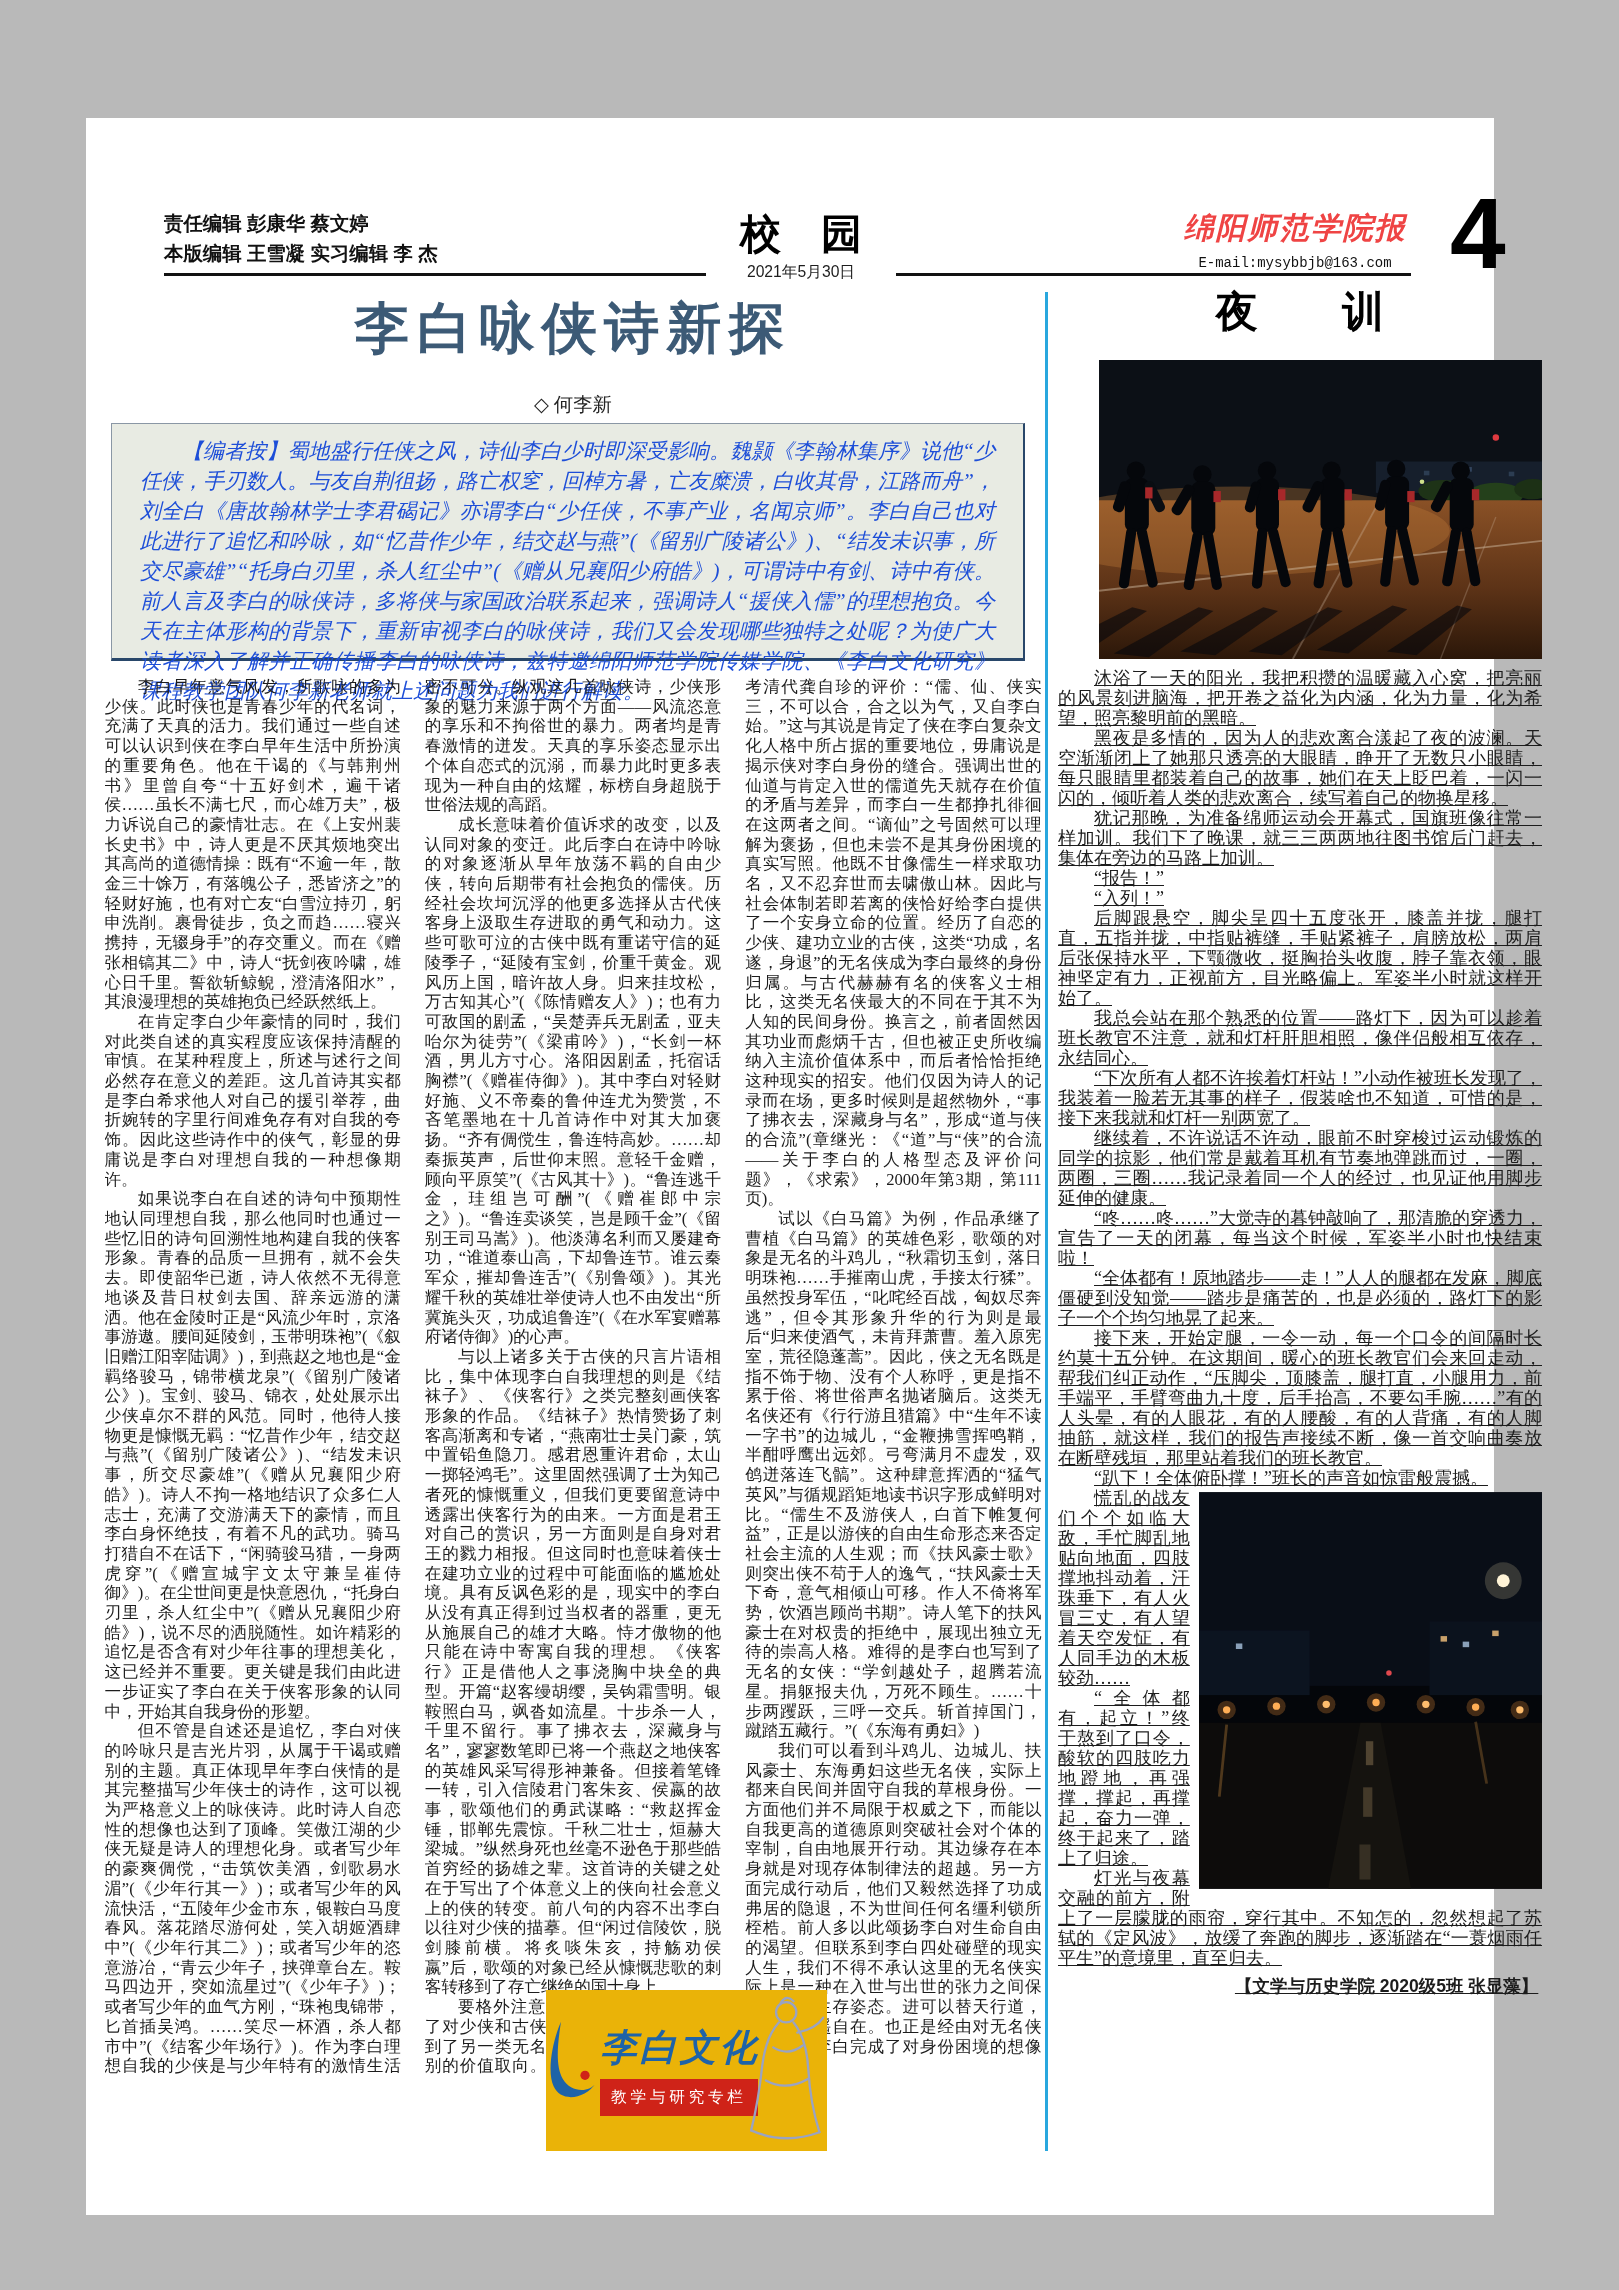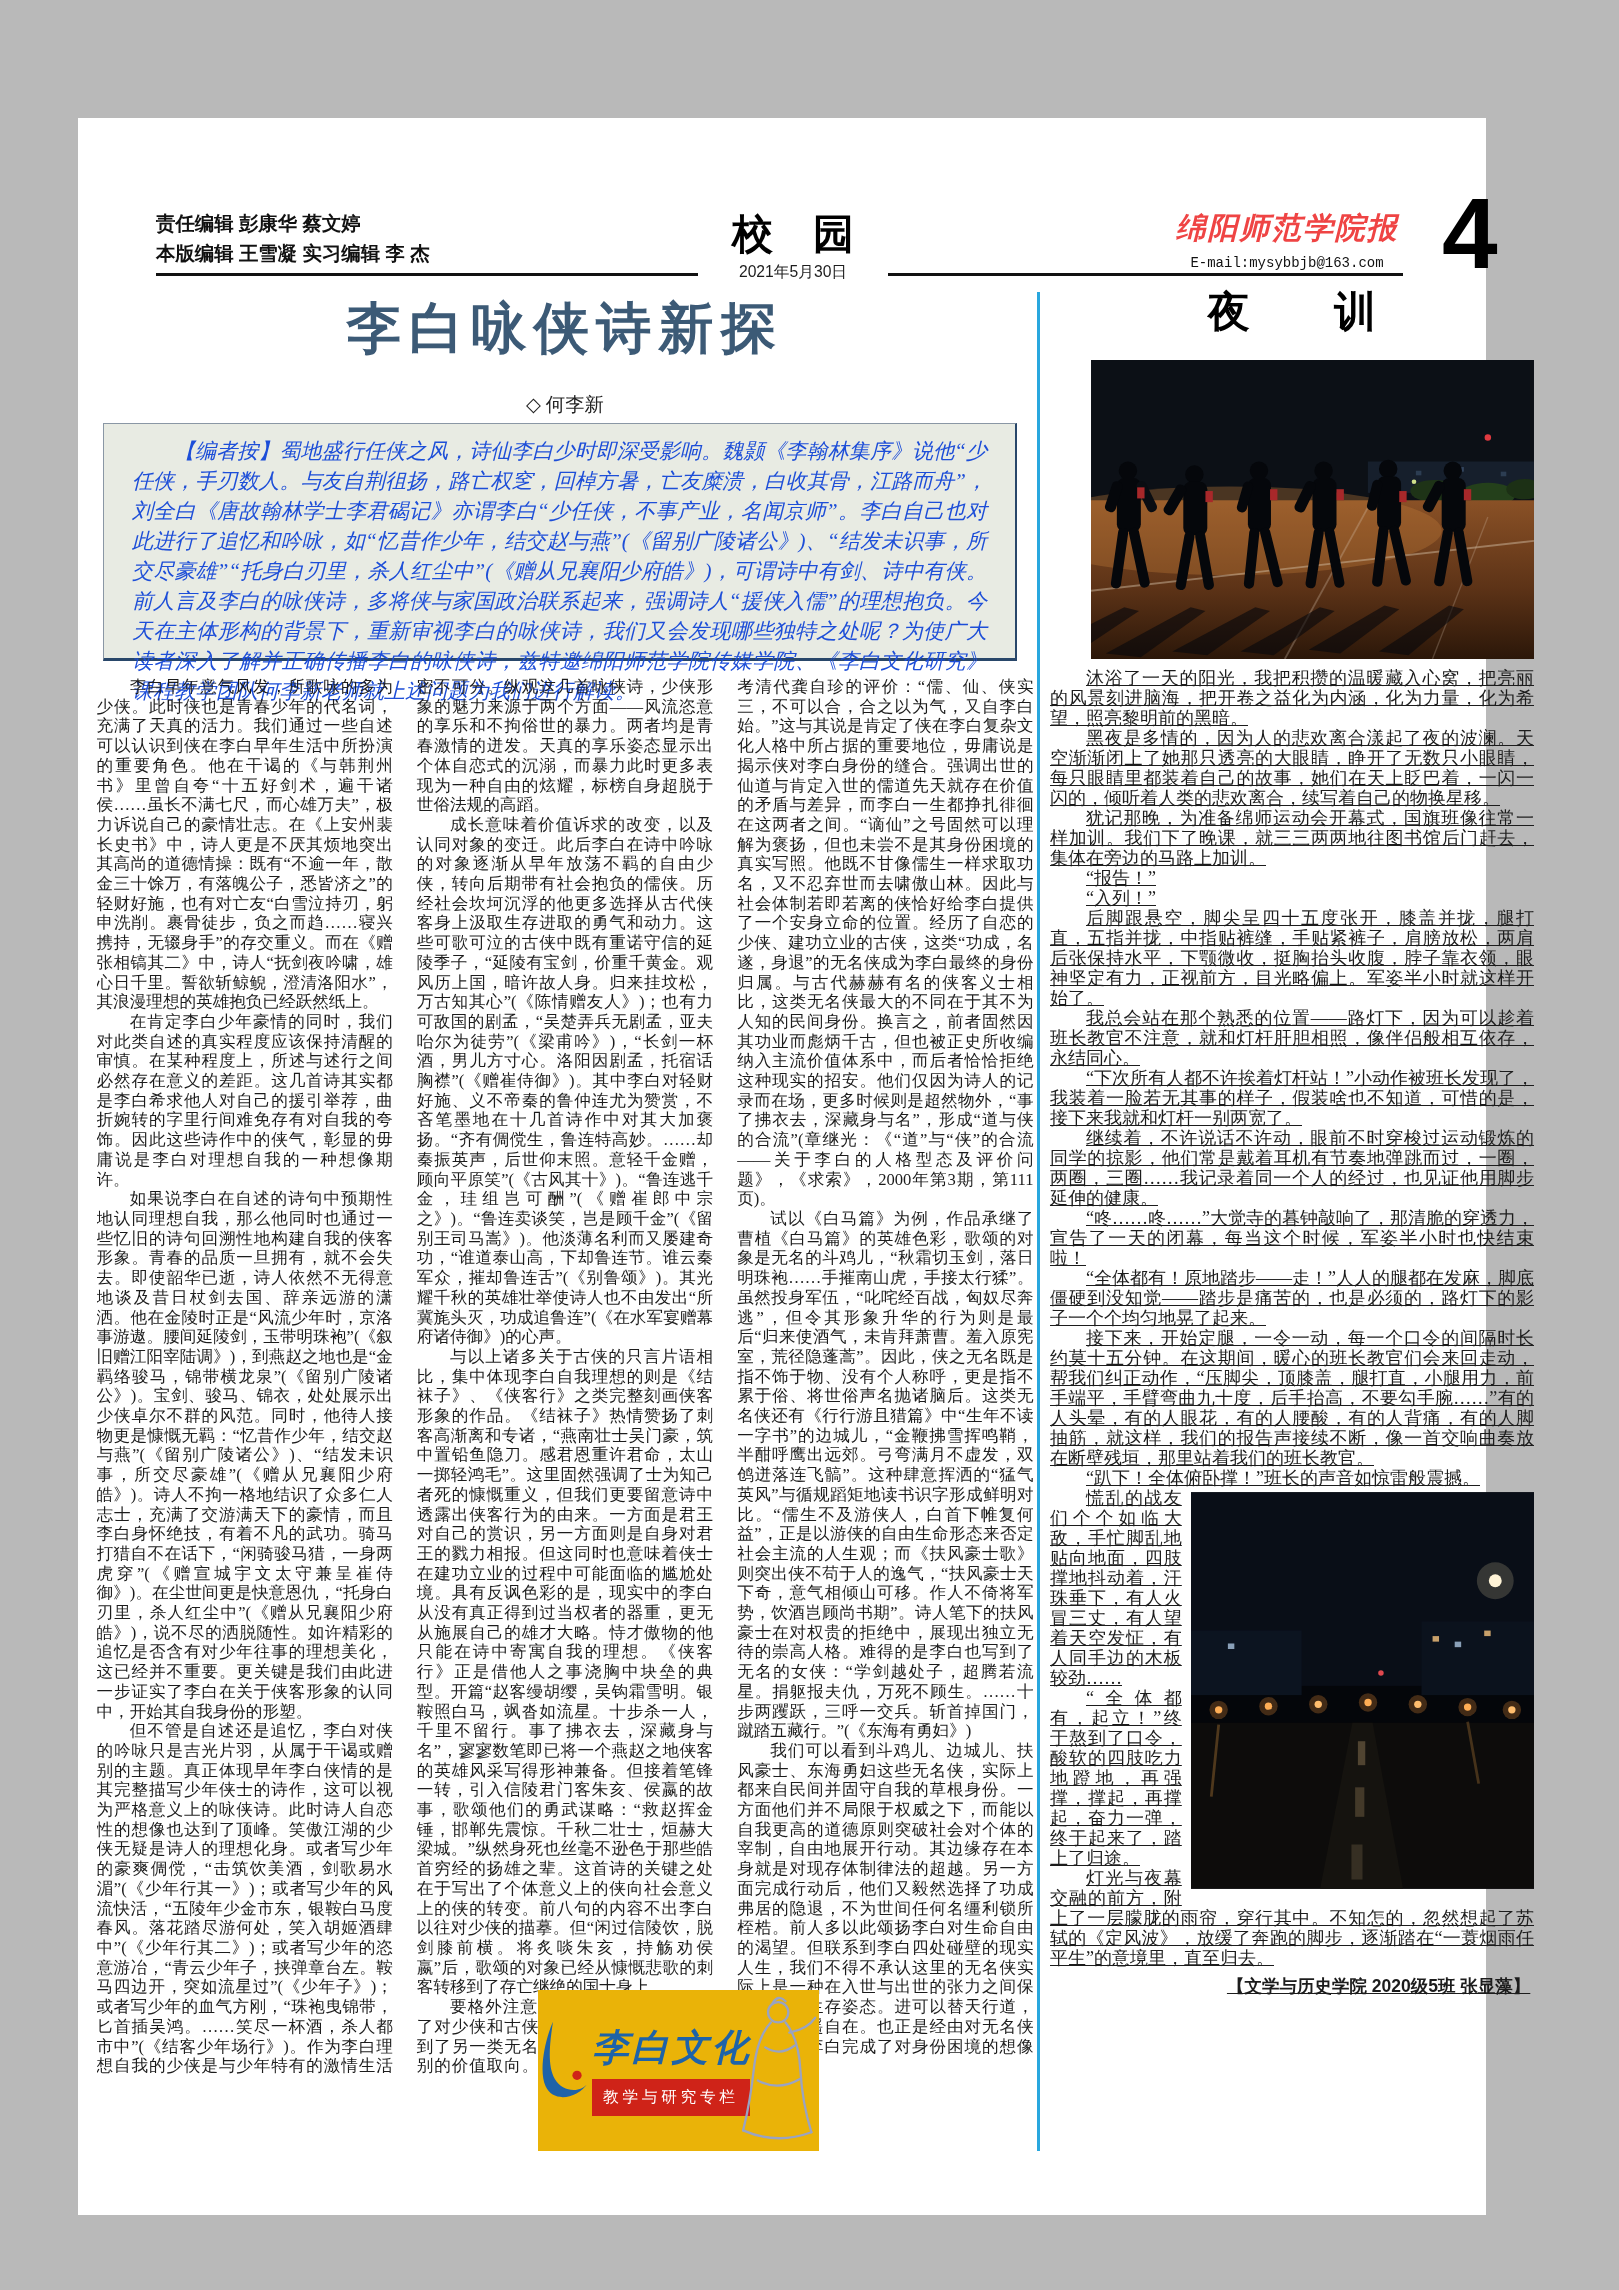--- a/index.html
+++ b/index.html
@@ -1,18 +1,18 @@
 <!DOCTYPE html>
 <html style="font-size:14.8px"><head>
 <meta charset="utf-8">
 <style>
   html,body{margin:0;padding:0;}
   body{background:#b9b9b9;width:1620px;height:2291px;position:relative;
        font-family:"Liberation Serif","DejaVu Serif",serif;}
-  .page{position:absolute;left:78px;top:118px;width:1408px;height:2097px;background:#ffffff;color:#1d1d1d;}
+  .page{position:absolute;left:86px;top:118px;width:1408px;height:2097px;background:#ffffff;color:#1d1d1d;}
 
   
   .editors{position:absolute;left:78px;top:90px;font-family:"Liberation Sans","DejaVu Sans",sans-serif;
            font-size:19.4px;line-height:30px;font-weight:bold;color:#111;white-space:pre-line;}
   .section-title{position:absolute;left:609px;top:89px;width:212px;text-align:center;
            font-size:41px;font-weight:bold;letter-spacing:14.8px;text-indent:14.8px;color:#000;}
   .issue-date{position:absolute;left:620px;top:144px;width:190px;text-align:center;font-size:15.7px;
            background:#fff;z-index:2;font-family:"Liberation Sans",sans-serif;}
   .rule{position:absolute;left:78px;right:83px;top:155px;height:2.8px;background:#121212;}
   .brand{position:absolute;left:1075px;top:90px;width:268px;text-align:center;color:#ef4444;

